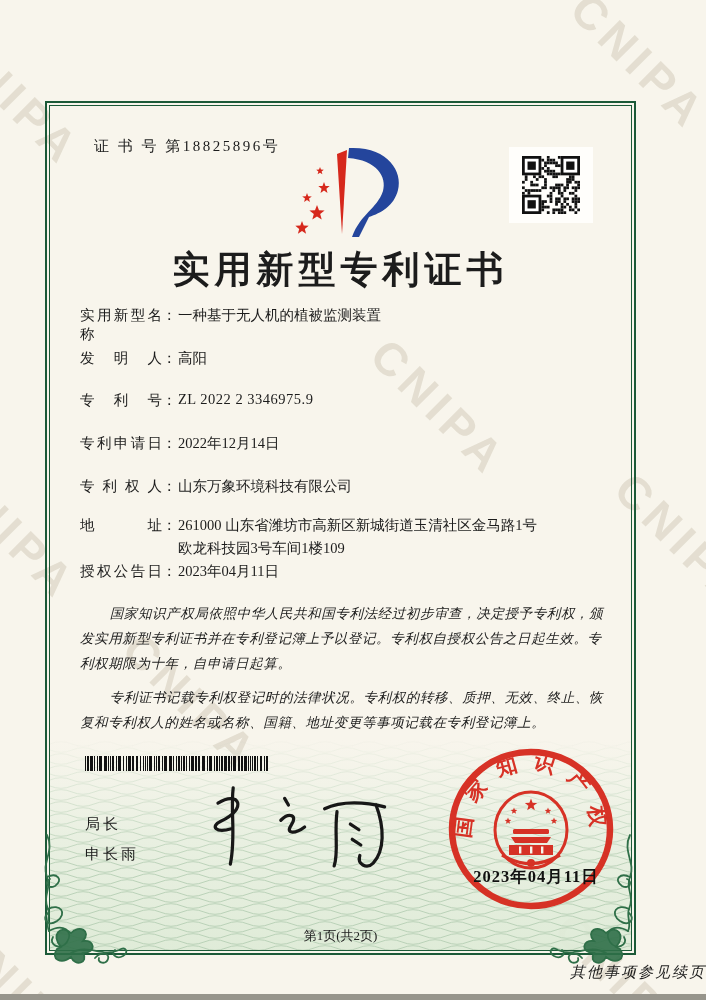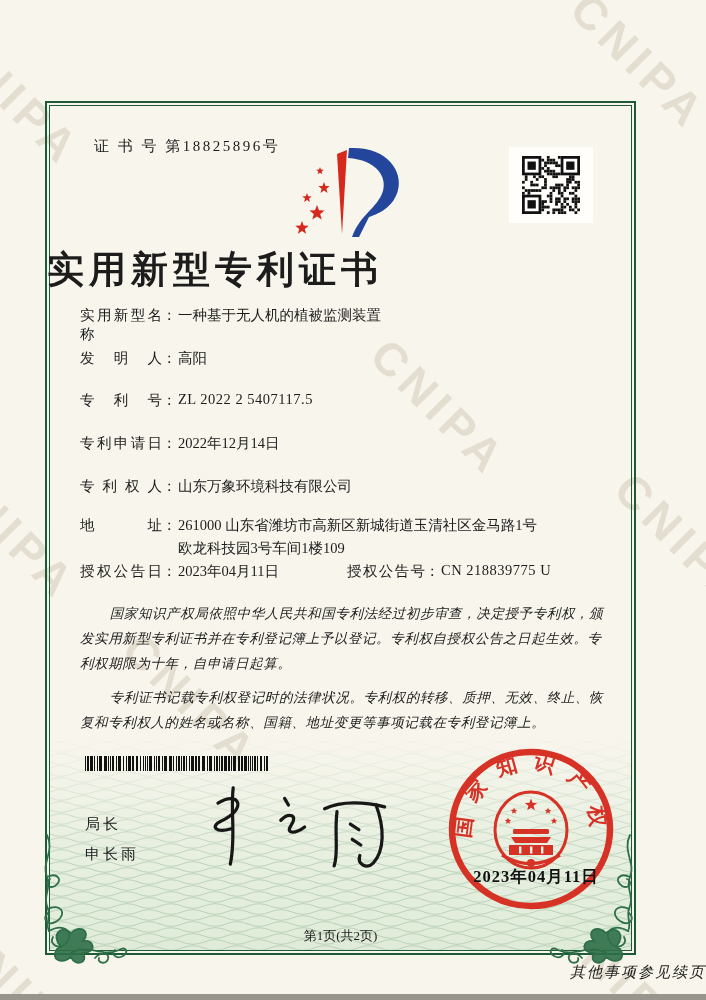--- a/index.html
+++ b/index.html
@@ -14,21 +14,21 @@
   .frame{position:absolute;left:45px;top:101px;width:587px;height:850px;border:2.5px solid #1c5a38;}
   .frame-inner{position:absolute;inset:2px;border:1px solid #1c5a38;pointer-events:none;}
   .waves{position:absolute;left:3px;right:3px;bottom:3px;height:210px;}
   .orn{position:absolute;width:90px;height:140px;overflow:visible;}
   .orn-l{left:-10px;top:728px;}
   .orn-r{left:503px;top:728px;}
   .cert-no{position:absolute;left:33px;top:34px;font-size:15px;letter-spacing:2.5px;margin-left:14px;}
   .logo{position:absolute;left:232px;top:42px;width:130px;height:97px;}
   .qr-box{position:absolute;left:462px;top:44px;width:84px;height:76px;background:#fffefb;}
   .qr-box svg{position:absolute;left:13px;top:9px;}
-  .title{position:absolute;left:0;top:142px;width:100%;
+  .title{position:absolute;left:0;top:142px;width:100%;text-align:center;
          font-size:37px;font-weight:700;letter-spacing:5px;}
   .row{position:absolute;left:33px;width:552px;height:20px;font-size:14.5px;}
   .lbl{display:inline-block;width:82px;text-align:justify;text-align-last:justify;vertical-align:top;}
   .col{display:inline-block;width:16px;vertical-align:top;}
   .val{vertical-align:top;white-space:nowrap;}
   .num{letter-spacing:0.5px;}
   .addr2{position:absolute;left:131px;top:436px;font-size:14.5px;white-space:nowrap;}
   .grant2{position:absolute;left:267px;top:0;}
   .g2lbl{display:inline-block;width:78px;text-align:justify;text-align-last:justify;vertical-align:top;}
   .paras{position:absolute;left:33px;top:498px;width:551px;font-size:13.5px;line-height:25px;
@@ -297,37 +297,34 @@
 
     <div class="title">实用新型专利证书</div>
 
     <div class="row" style="top:203px">
       <span class="lbl">实用新型名称</span><span class="col">：</span><span class="val">一种基于无人机的植被监测装置</span>
     </div>
     <div class="row" style="top:246px">
       <span class="lbl">发明人</span><span class="col">：</span><span class="val">高阳</span>
     </div>
     <div class="row" style="top:288px">
-      <span class="lbl">专利号</span><span class="col">：</span><span class="val num">ZL 2022 2 5407117.5</span>
+      <span class="lbl">专利号</span><span class="col">：</span><span class="val num">ZL 2022 2 3346975.9</span>
     </div>
     <div class="row" style="top:331px">
       <span class="lbl">专利申请日</span><span class="col">：</span><span class="val">2022年12月14日</span>
     </div>
     <div class="row" style="top:374px">
       <span class="lbl">专利权人</span><span class="col">：</span><span class="val">山东万象环境科技有限公司</span>
     </div>
     <div class="row" style="top:413px">
       <span class="lbl">地址</span><span class="col">：</span><span class="val">261000 山东省潍坊市高新区新城街道玉清社区金马路1号</span>
     </div>
     <div class="addr2">欧龙科技园3号车间1楼109</div>
     <div class="row" style="top:459px">
       <span class="lbl">授权公告日</span><span class="col">：</span><span class="val">2023年04月11日</span>
-      <span class="grant2">
-        <span class="g2lbl">授权公告号</span><span class="col">：</span><span class="val num">CN 218839775 U</span>
-      </span>
     </div>
 
     <div class="paras">
       <p>国家知识产权局依照中华人民共和国专利法经过初步审查，决定授予专利权，颁发实用新型专利证书并在专利登记簿上予以登记。专利权自授权公告之日起生效。专利权期限为十年，自申请日起算。</p>
       <p>专利证书记载专利权登记时的法律状况。专利权的转移、质押、无效、终止、恢复和专利权人的姓名或名称、国籍、地址变更等事项记载在专利登记簿上。</p>
     </div>
 
     <svg id="barcode" class="barcode" width="184" height="15">
         <rect x="0" y="0" width="1" height="15" fill="#111"></rect>
         <rect x="2" y="0" width="2" height="15" fill="#111"></rect>

